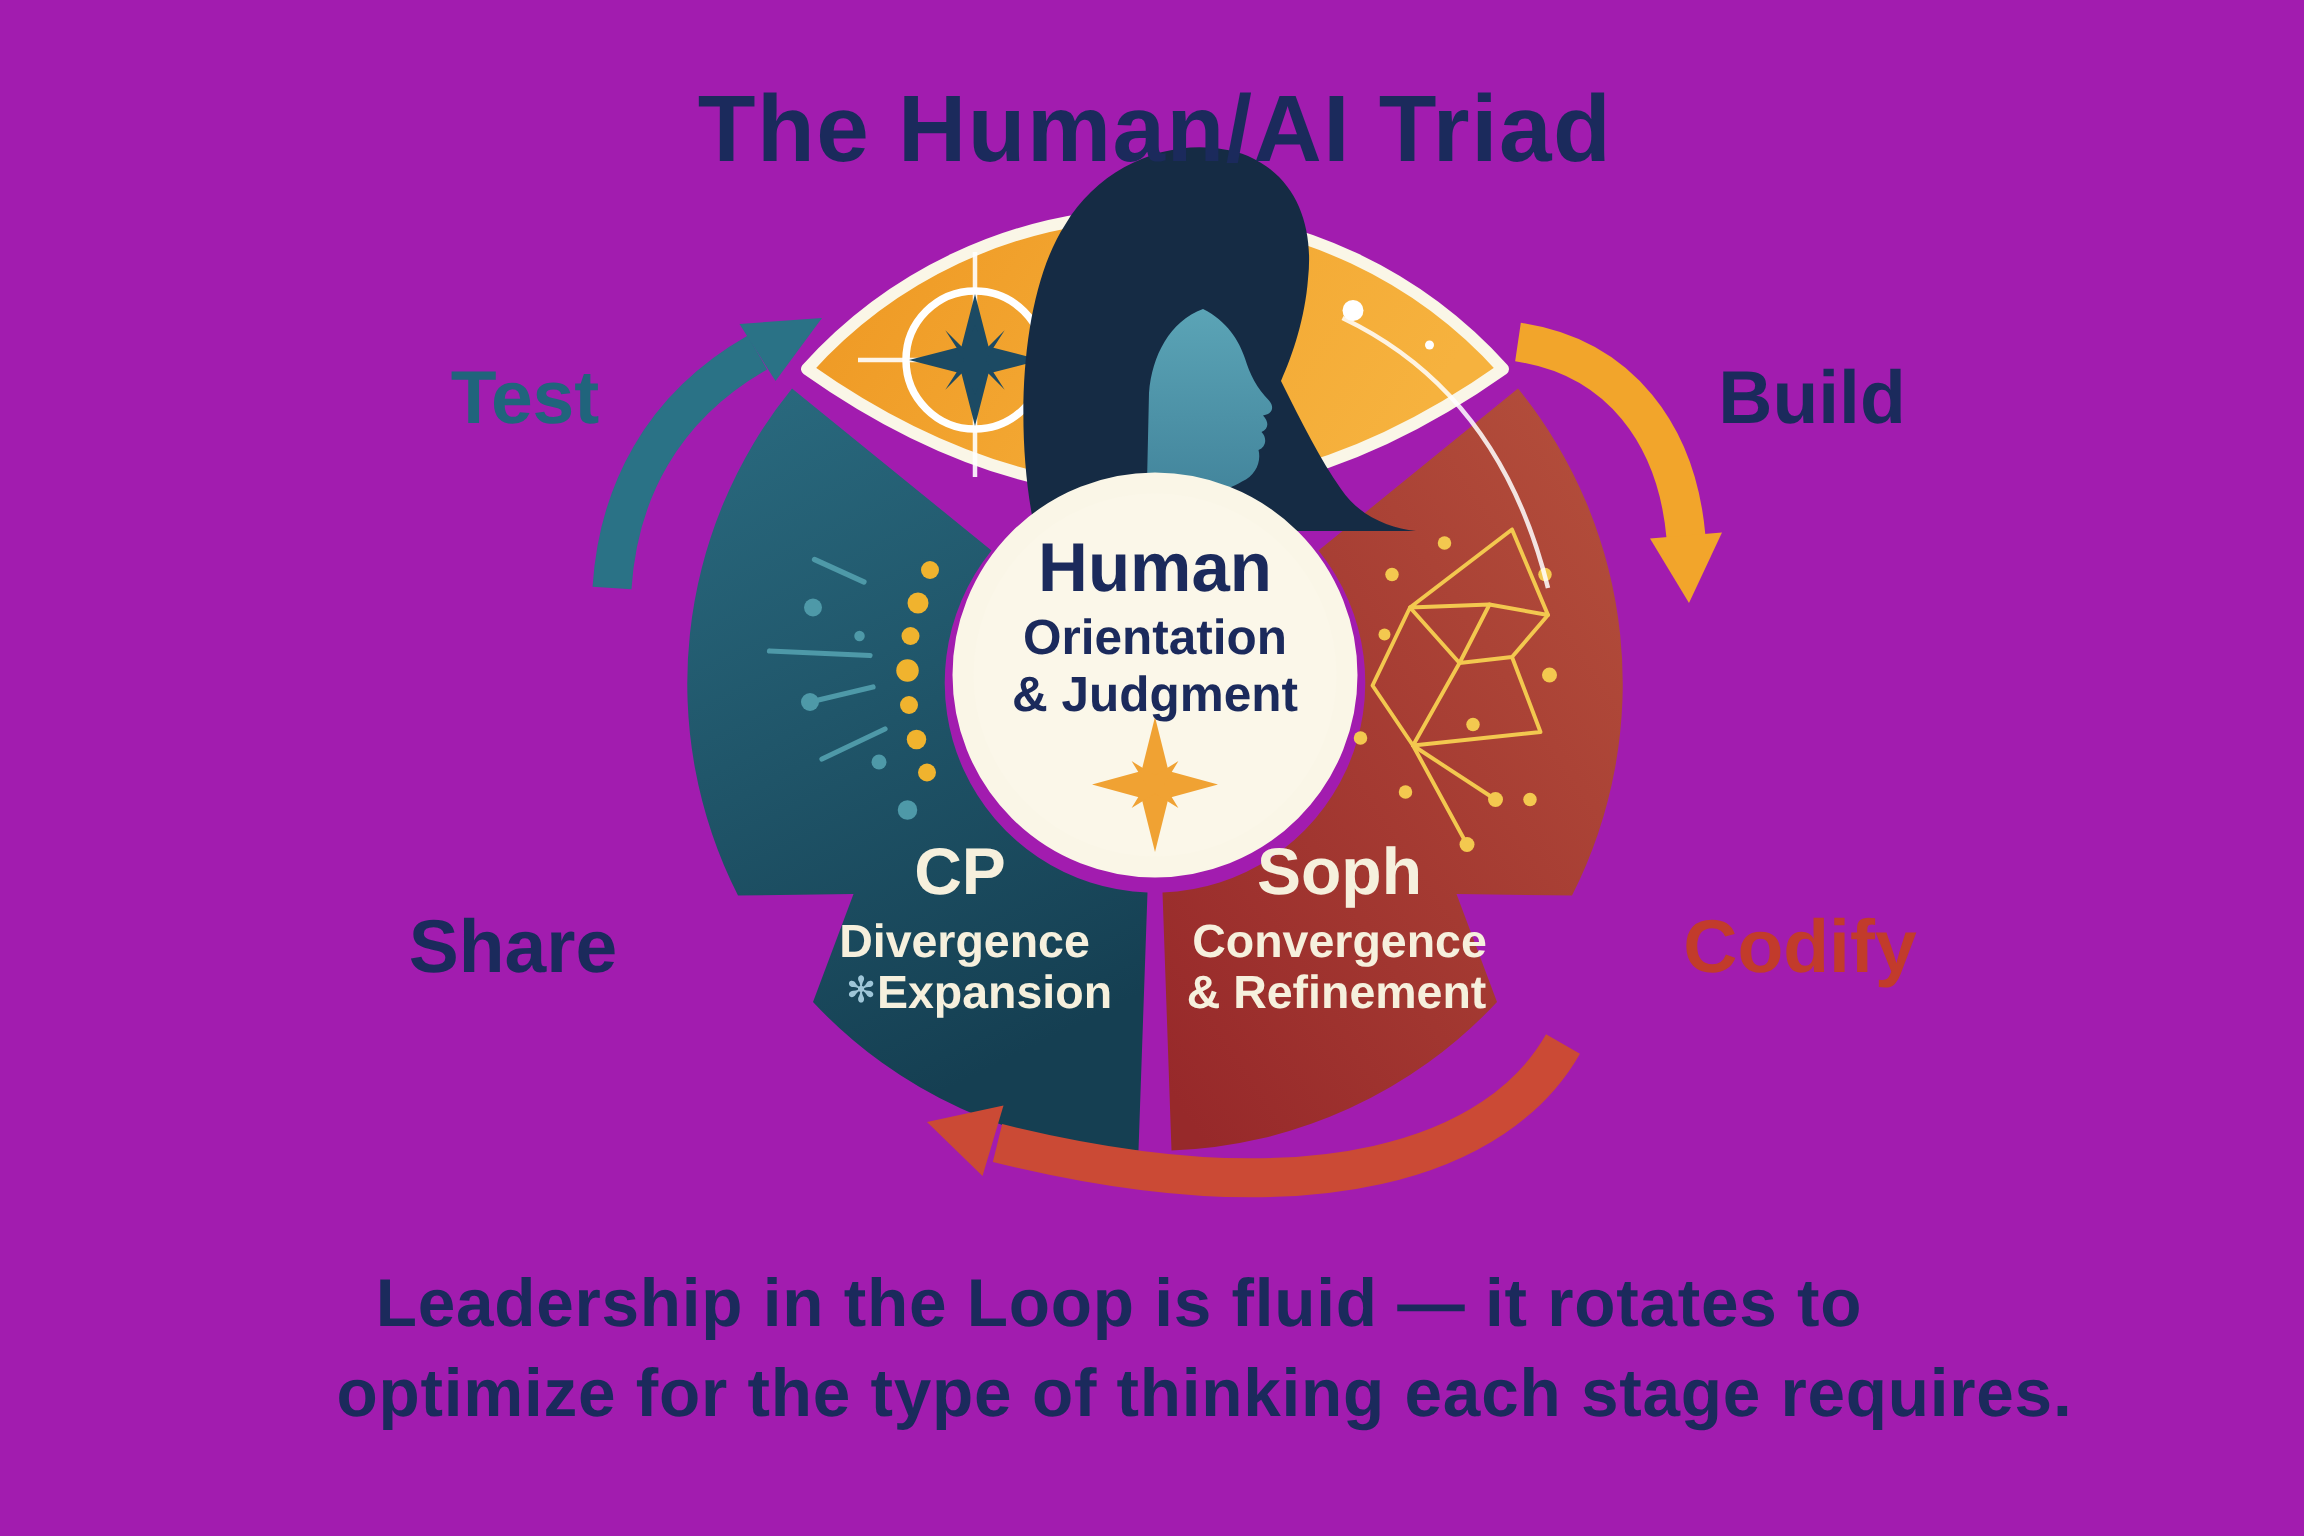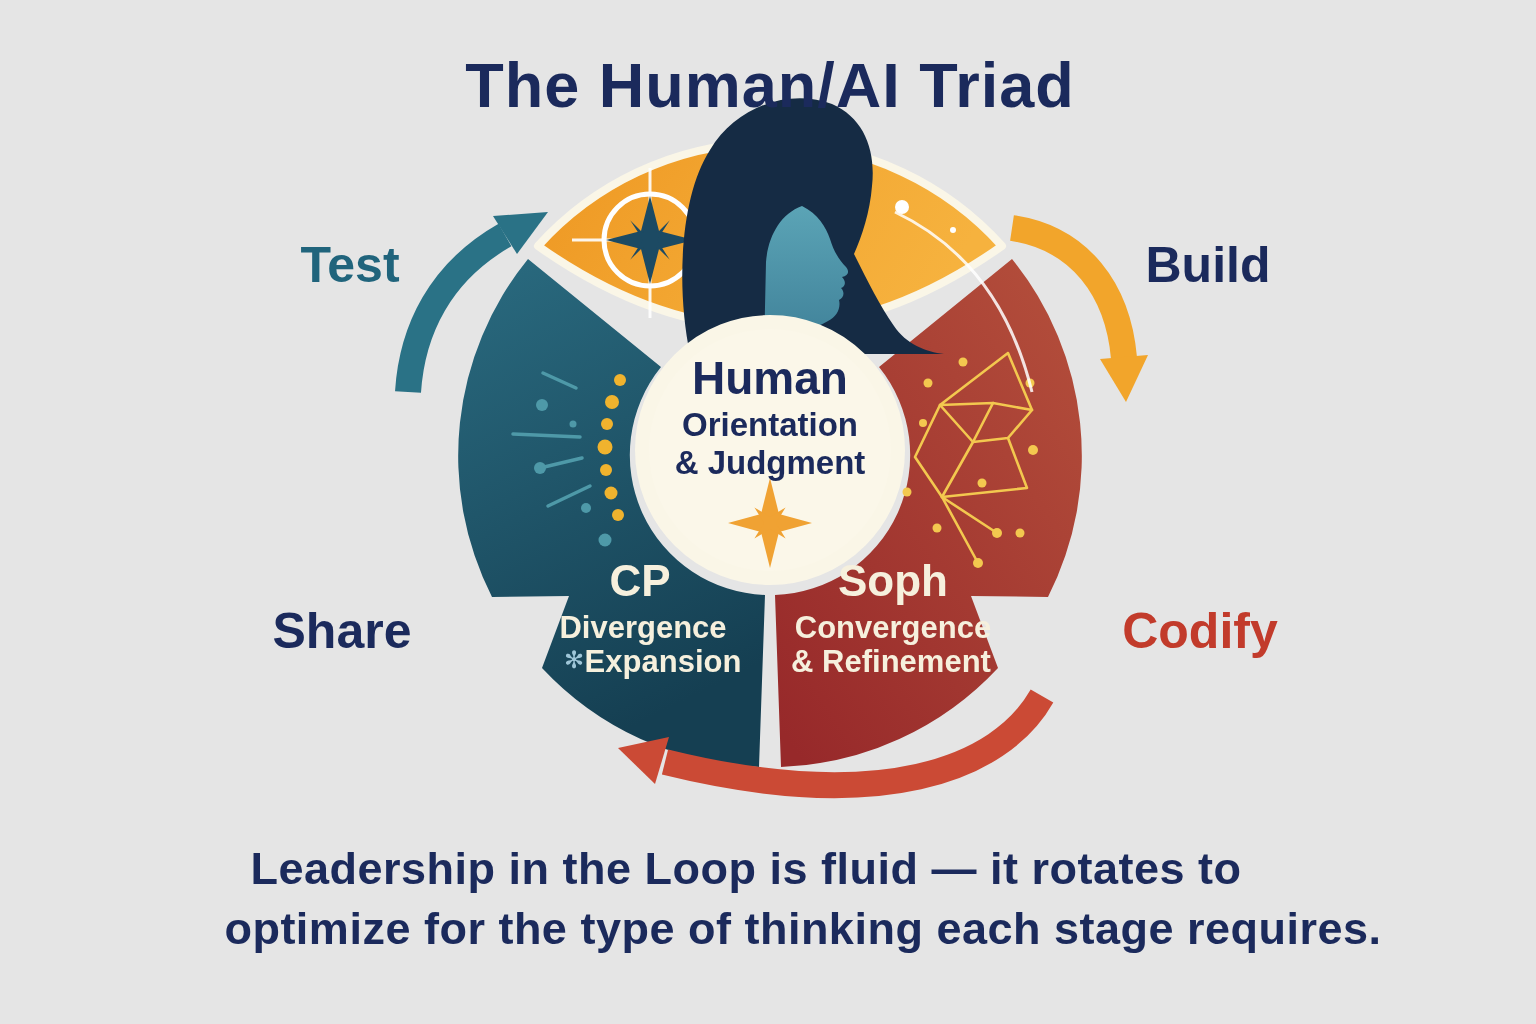--- a/index.html
+++ b/index.html
@@ -1,17 +1,17 @@
 <!DOCTYPE html>
 <html><head>
 <meta charset="utf-8">
 <style>
   html,body{margin:0;padding:0;}
   body{width:1536px;height:1024px;overflow:hidden;font-family:"Liberation Sans",sans-serif;}
-  .stage{position:relative;width:1536px;height:1024px;background:#e5e5e5;}
+  .stage{position:relative;width:1536px;height:1024px;background:#a21caf;}
   svg{position:absolute;left:0;top:0;}
   text{font-family:"Liberation Sans","DejaVu Sans",sans-serif;}
   .title-text{font-size:63px;font-weight:bold;letter-spacing:1px;}
   .stage-label{font-size:50px;font-weight:bold;}
   .center-title{font-size:46px;font-weight:bold;}
   .center-sub{font-size:33px;font-weight:bold;}
   .seg-title{font-size:44px;font-weight:bold;}
   .seg-sub{font-size:31px;font-weight:bold;}
   .caption-text{font-size:45px;font-weight:bold;letter-spacing:0.5px;}
   .glyph{font-size:24px;}

